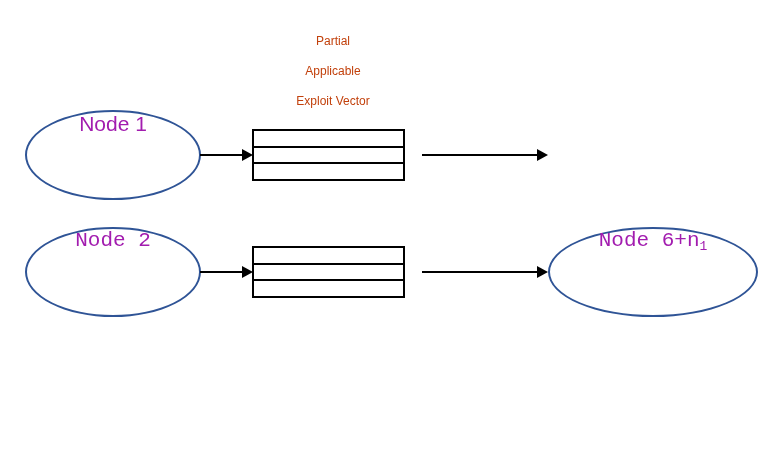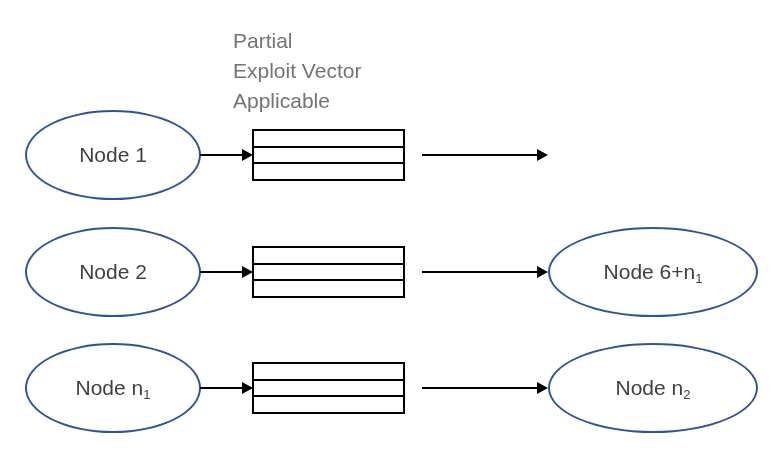--- a/index.html
+++ b/index.html
@@ -16,50 +16,50 @@
     height: 451px;
     background: #ffffff;
     overflow: hidden;
   }
   
   .vector-title {
     position: absolute;
     left: 233px;
     top: 26px;
     width: 200px;
-    text-align: left;
-    font-size: 21px;
+    text-align: center;
+    font-size: 12px;
     line-height: 30px;
-    color: #737373;
+    color: #c2410c;
     white-space: nowrap;
   }
   .vector-title .tline { display: block; }
 
   
   .row {
     position: absolute;
     left: 0;
     width: 779px;
     height: 120px;
   }
   .row-1 { top: 95px; }
-  .row-2 { top: 212px; }
+  .row-2 { top: 212px; font-family: Liberation Mono, monospace; }
   .row-3 { top: 328px; }
 
   
   .node {
     position: absolute;
     box-sizing: border-box;
     border: 2px solid #2f5496;
     border-radius: 50%;
     background: #ffffff;
     display: flex;
-    align-items: center;
+    align-items: flex-start;
     justify-content: center;
-    color: #404040;
+    color: #a21caf;
     font-size: 21px;
     white-space: nowrap;
   }
   .node-left {
     left: 25px;
     top: 15px;
     width: 176px;
     height: 90px;
   }
   .node-right {
@@ -132,22 +132,22 @@
   }
   .arrow-out .shaft { width: 117px; }
 </style>
 </head>
 <body>
 
 <div id="canvas">
 
   <div class="vector-title">
     <span class="tline">Partial</span>
+    <span class="tline">Applicable</span>
     <span class="tline">Exploit Vector</span>
-    <span class="tline">Applicable</span>
   </div>
 
   <div class="row row-1">
     <div class="node node-left">
       <span class="node-label">
         <span>Node 1</span><sub></sub>
       </span>
     </div>
 
     <div class="arrow arrow-in">
@@ -191,43 +191,14 @@
       <div class="head"></div>
     </div>
 
     <div class="node node-right">
       <span class="node-label">
         <span>Node 6+n</span><sub>1</sub>
       </span>
     </div>
   </div>
 
-  <div class="row row-3">
-    <div class="node node-left">
-      <span class="node-label">
-        <span>Node n</span><sub>1</sub>
-      </span>
-    </div>
-
-    <div class="arrow arrow-in">
-      <div class="shaft"></div>
-      <div class="head"></div>
-    </div>
-
-    <div class="vector-box">
-      <div class="vector-cell"></div>
-      <div class="vector-cell"></div>
-      <div class="vector-cell"></div>
-    </div>
-
-    <div class="arrow arrow-out">
-      <div class="shaft"></div>
-      <div class="head"></div>
-    </div>
-
-    <div class="node node-right">
-      <span class="node-label">
-        <span>Node n</span><sub>2</sub>
-      </span>
-    </div>
-  </div>
 
 </div>
 
 </body></html>

